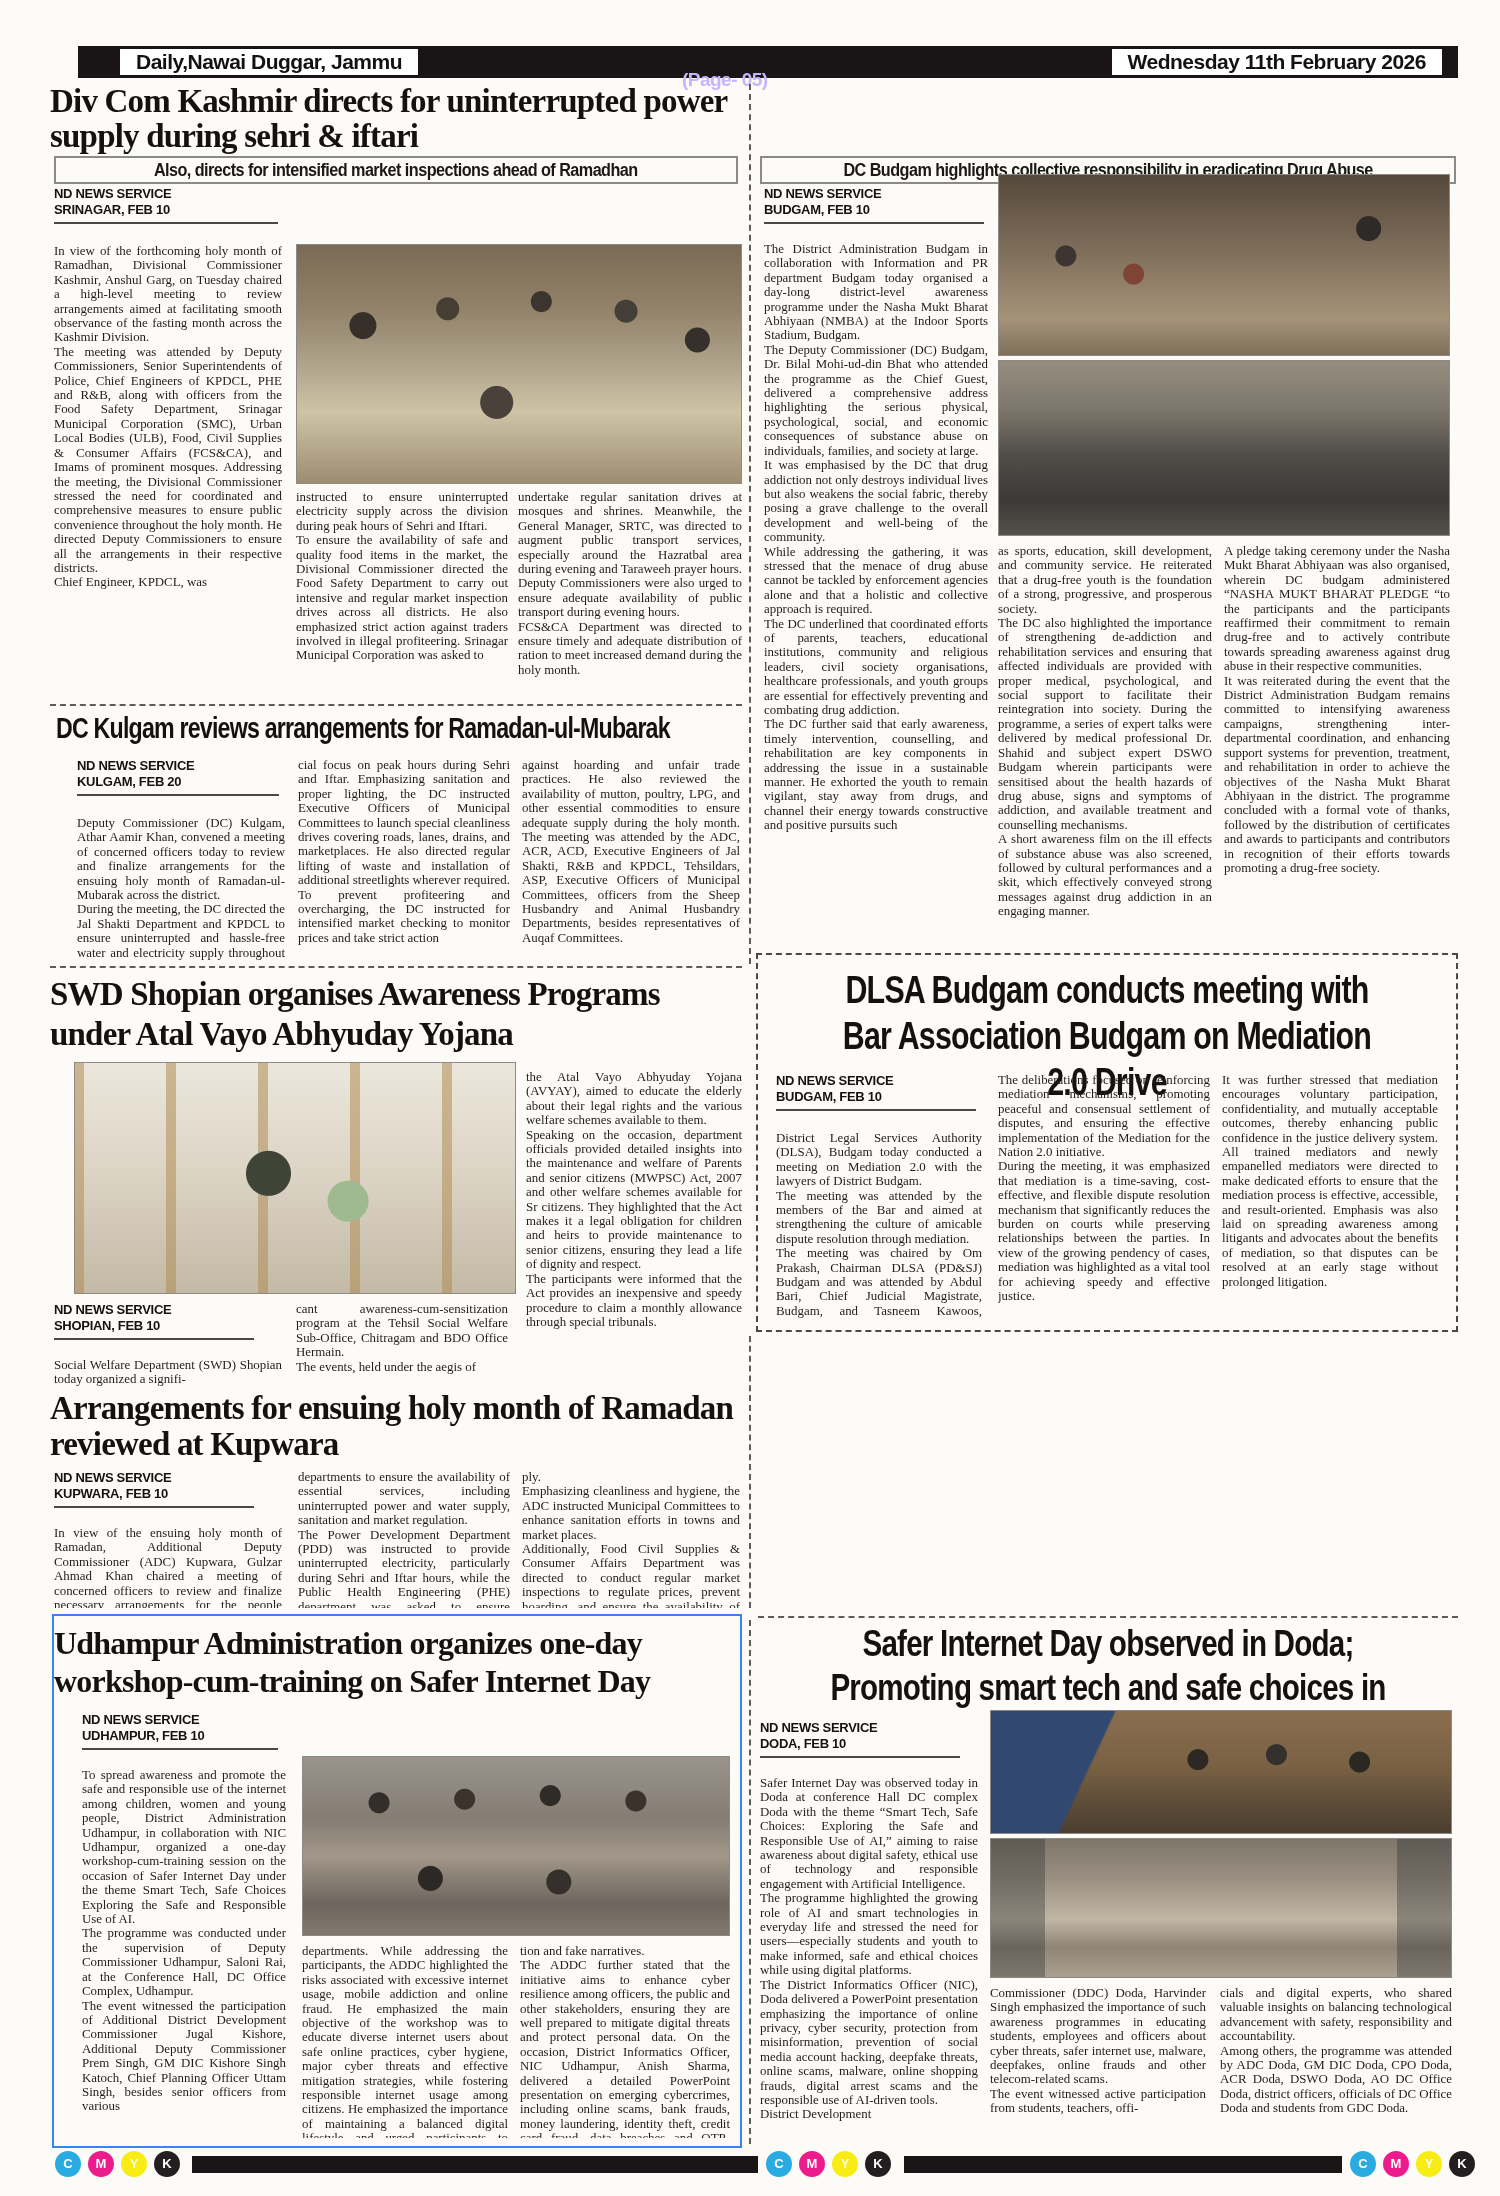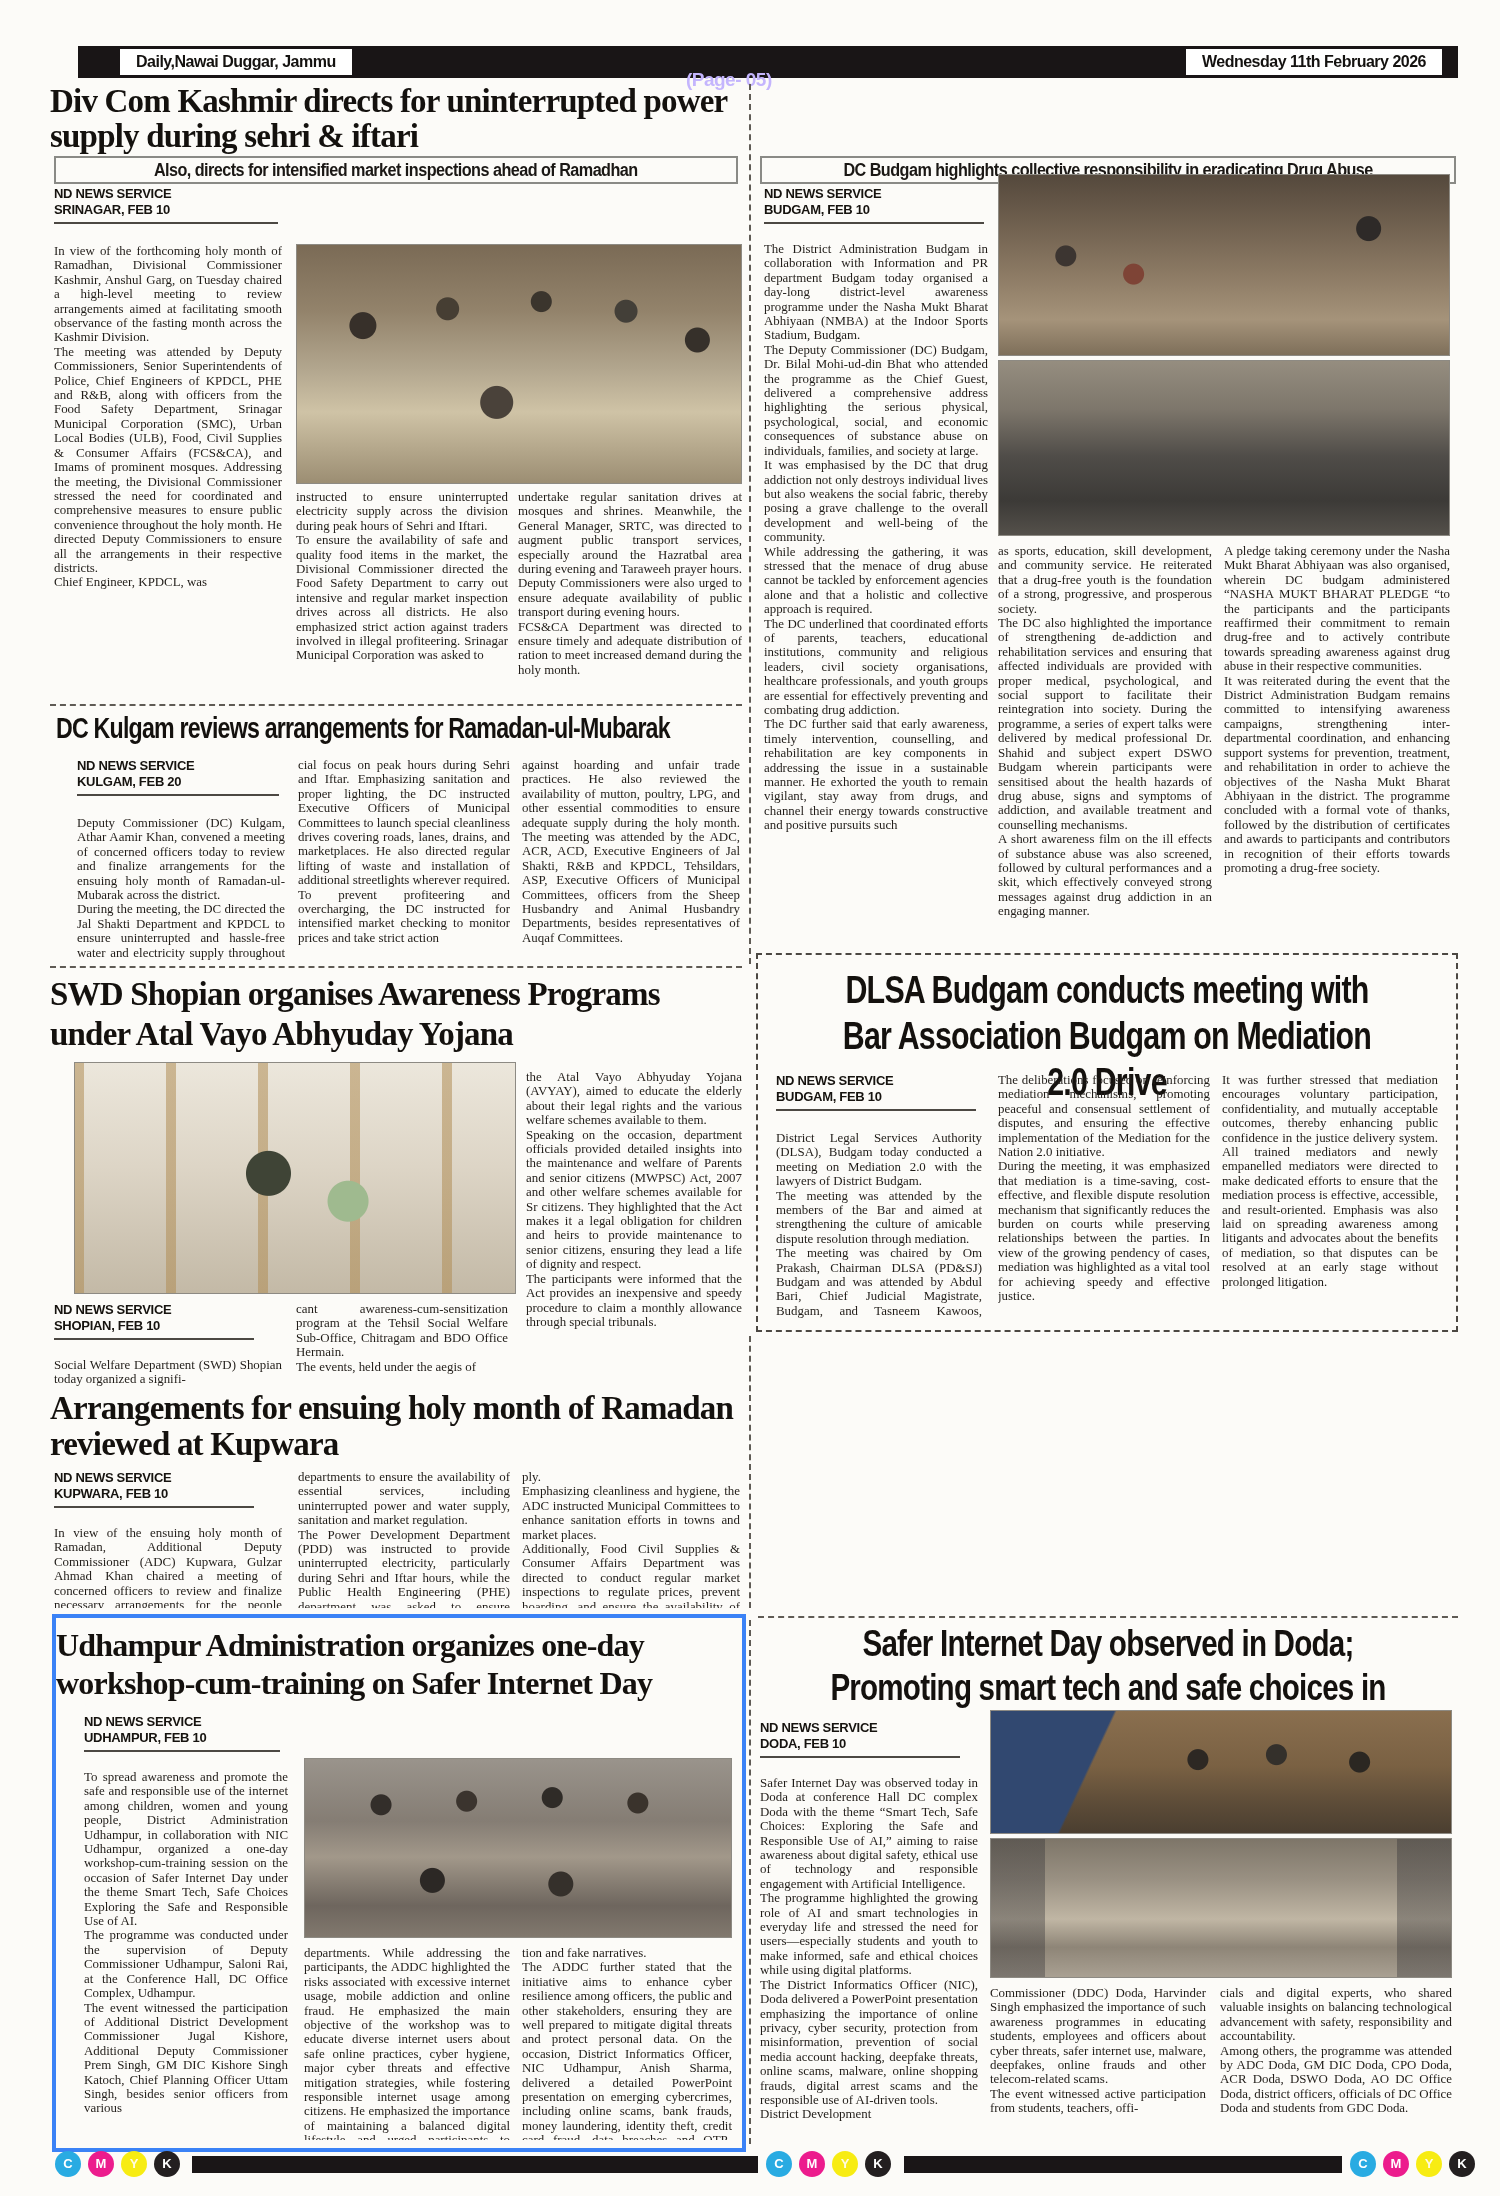--- a/index.html
+++ b/index.html
@@ -2,21 +2,21 @@
 <html><head>
 <meta charset="utf-8">
 <style>
   html,body{margin:0;padding:0;}
   body{width:1500px;height:2196px;position:relative;background:#fcfbf8;color:#1e1b18;
        font-family:"Liberation Serif", serif;overflow:hidden;}
   
   .masthead{position:absolute;left:78px;top:46px;width:1380px;height:32px;background:#191516;
             display:flex;align-items:center;justify-content:space-between;}
   .mh-box{background:#ffffff;color:#141210;font-family:"Liberation Sans",sans-serif;font-weight:bold;
-          font-size:16px;line-height:24px;padding:1px 16px;white-space:nowrap;letter-spacing:-0.5px;}
+          font-size:21px;line-height:24px;padding:1px 16px;white-space:nowrap;letter-spacing:-0.5px;}
   .mh-left{margin-left:42px;}
   .mh-right{margin-right:16px;}
   .mh-page{color:#c4b5fd;font-family:"Liberation Sans",sans-serif;font-weight:bold;font-size:19px;
            letter-spacing:-0.5px;transform:translateX(-40px);margin-top:36px;}
   
   .art{position:absolute;}
   .hl-serif{position:absolute;margin:0;font-family:"Liberation Serif",serif;font-weight:bold;
             color:#14110e;text-align:left;letter-spacing:-0.8px;}
   .hl-cond{position:absolute;margin:0;font-family:"Liberation Sans",sans-serif;font-weight:bold;
            color:#14110e;text-align:center;letter-spacing:-1px;transform:scaleX(0.8);transform-origin:50% 0;}
@@ -67,21 +67,21 @@
      radial-gradient(circle at 62% 36%, #34302b 0 10px, transparent 11px),
      radial-gradient(circle at 80% 42%, #2b2722 0 10px, transparent 11px),
      linear-gradient(180deg,#8a6f4f 0%,#7a6143 45%,#5d4c38 75%,#4a3e30 100%);}
   .ph-doda2{background:
      linear-gradient(90deg, rgba(40,40,45,0.35) 0 12%, transparent 12% 88%, rgba(40,40,45,0.35) 88%),
      linear-gradient(180deg,#7d7568 0%,#9a9183 30%,#c0b6a4 58%,#8e8577 78%,#aaa193 100%);}
   
   .vdash{position:absolute;width:0;border-left:2px dashed #5f5b55;}
   .hdash{position:absolute;height:0;border-top:2px dashed #5f5b55;}
   .boxed-dashed{border:2px dashed #4c4843;background:#fcfbf8;}
-  .boxed-solid{border:4px solid #3b82f6;background:#fcfbf8;}
+  .boxed-solid{border:2px solid #3b82f6;background:#fcfbf8;}
   
   .regbar{position:absolute;top:2156px;height:17px;background:#1a1617;}
   .dots{position:absolute;top:2151px;display:flex;gap:7px;}
   .dot{width:26px;height:26px;border-radius:50%;text-align:center;
        font-family:"Liberation Sans",sans-serif;font-weight:bold;font-size:13px;line-height:26px;color:#fff;}
   .dot-c{background:#29abe2;}
   .dot-m{background:#ec1c8d;}
   .dot-y{background:#f7ec13;color:#fffbe0;}
   .dot-k{background:#231f20;}
 </style>

